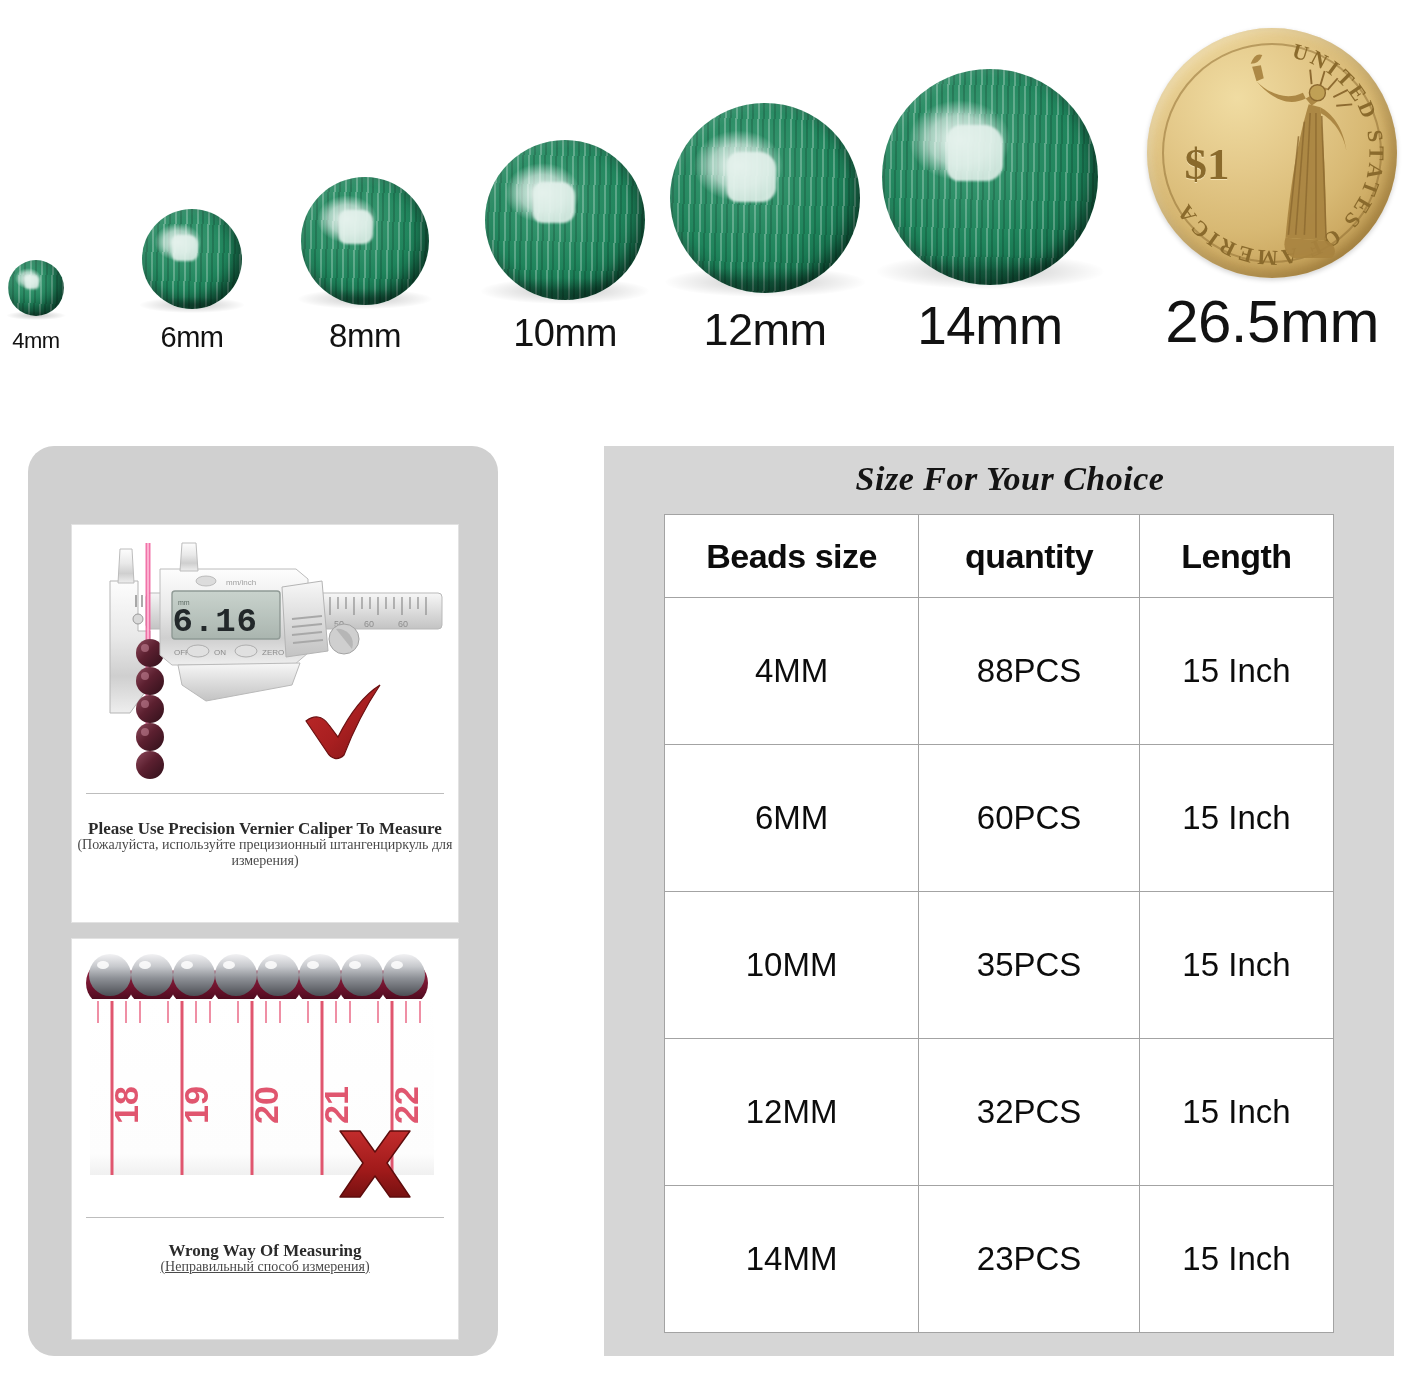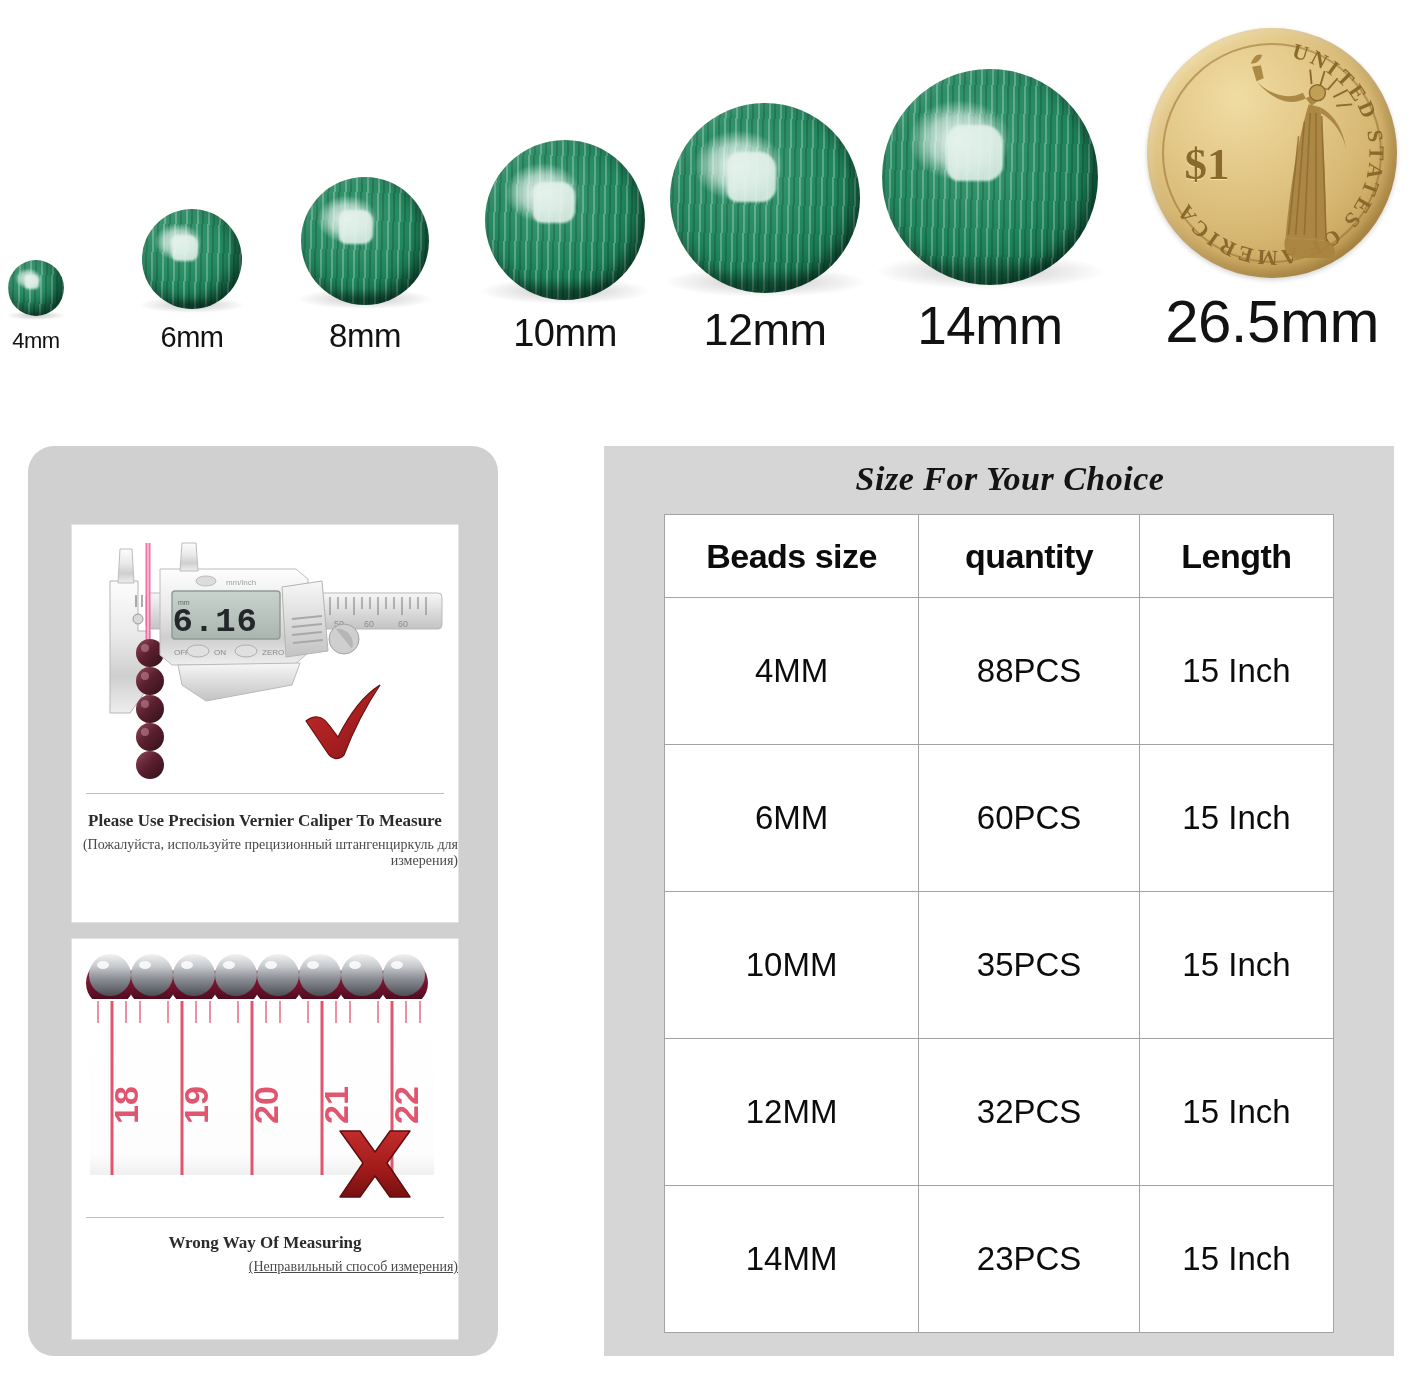--- a/index.html
+++ b/index.html
@@ -109,24 +109,24 @@
   .photo{
     position:relative;margin:10px 14px 0 14px;height:248px;overflow:hidden;background:#fff;
   }
   .photo-sep{
     position:absolute;left:14px;right:14px;
     height:1px;background:#bdbdbd;
   }
   .cap-en{
     position:absolute;left:0;width:100%;text-align:center;
     font-family:"Liberation Serif", serif;
-    font-weight:700;font-size:17px;color:#2b2b2b;
+    font-weight:700;font-size:17px;color:#2b2b2b;margin-top:8px;
   }
   .cap-ru{
-    position:absolute;left:0;width:100%;text-align:right;
+    position:absolute;left:0;width:100%;text-align:center;
     font-family:"Liberation Serif", serif;
     font-size:14px;color:#4a4a4a;
   }
 
   
   .caliper{position:absolute;left:0;top:0;width:100%;height:100%;}
   .caliper svg{width:100%;height:100%;display:block;}
 
   
   .mark{position:absolute;}

